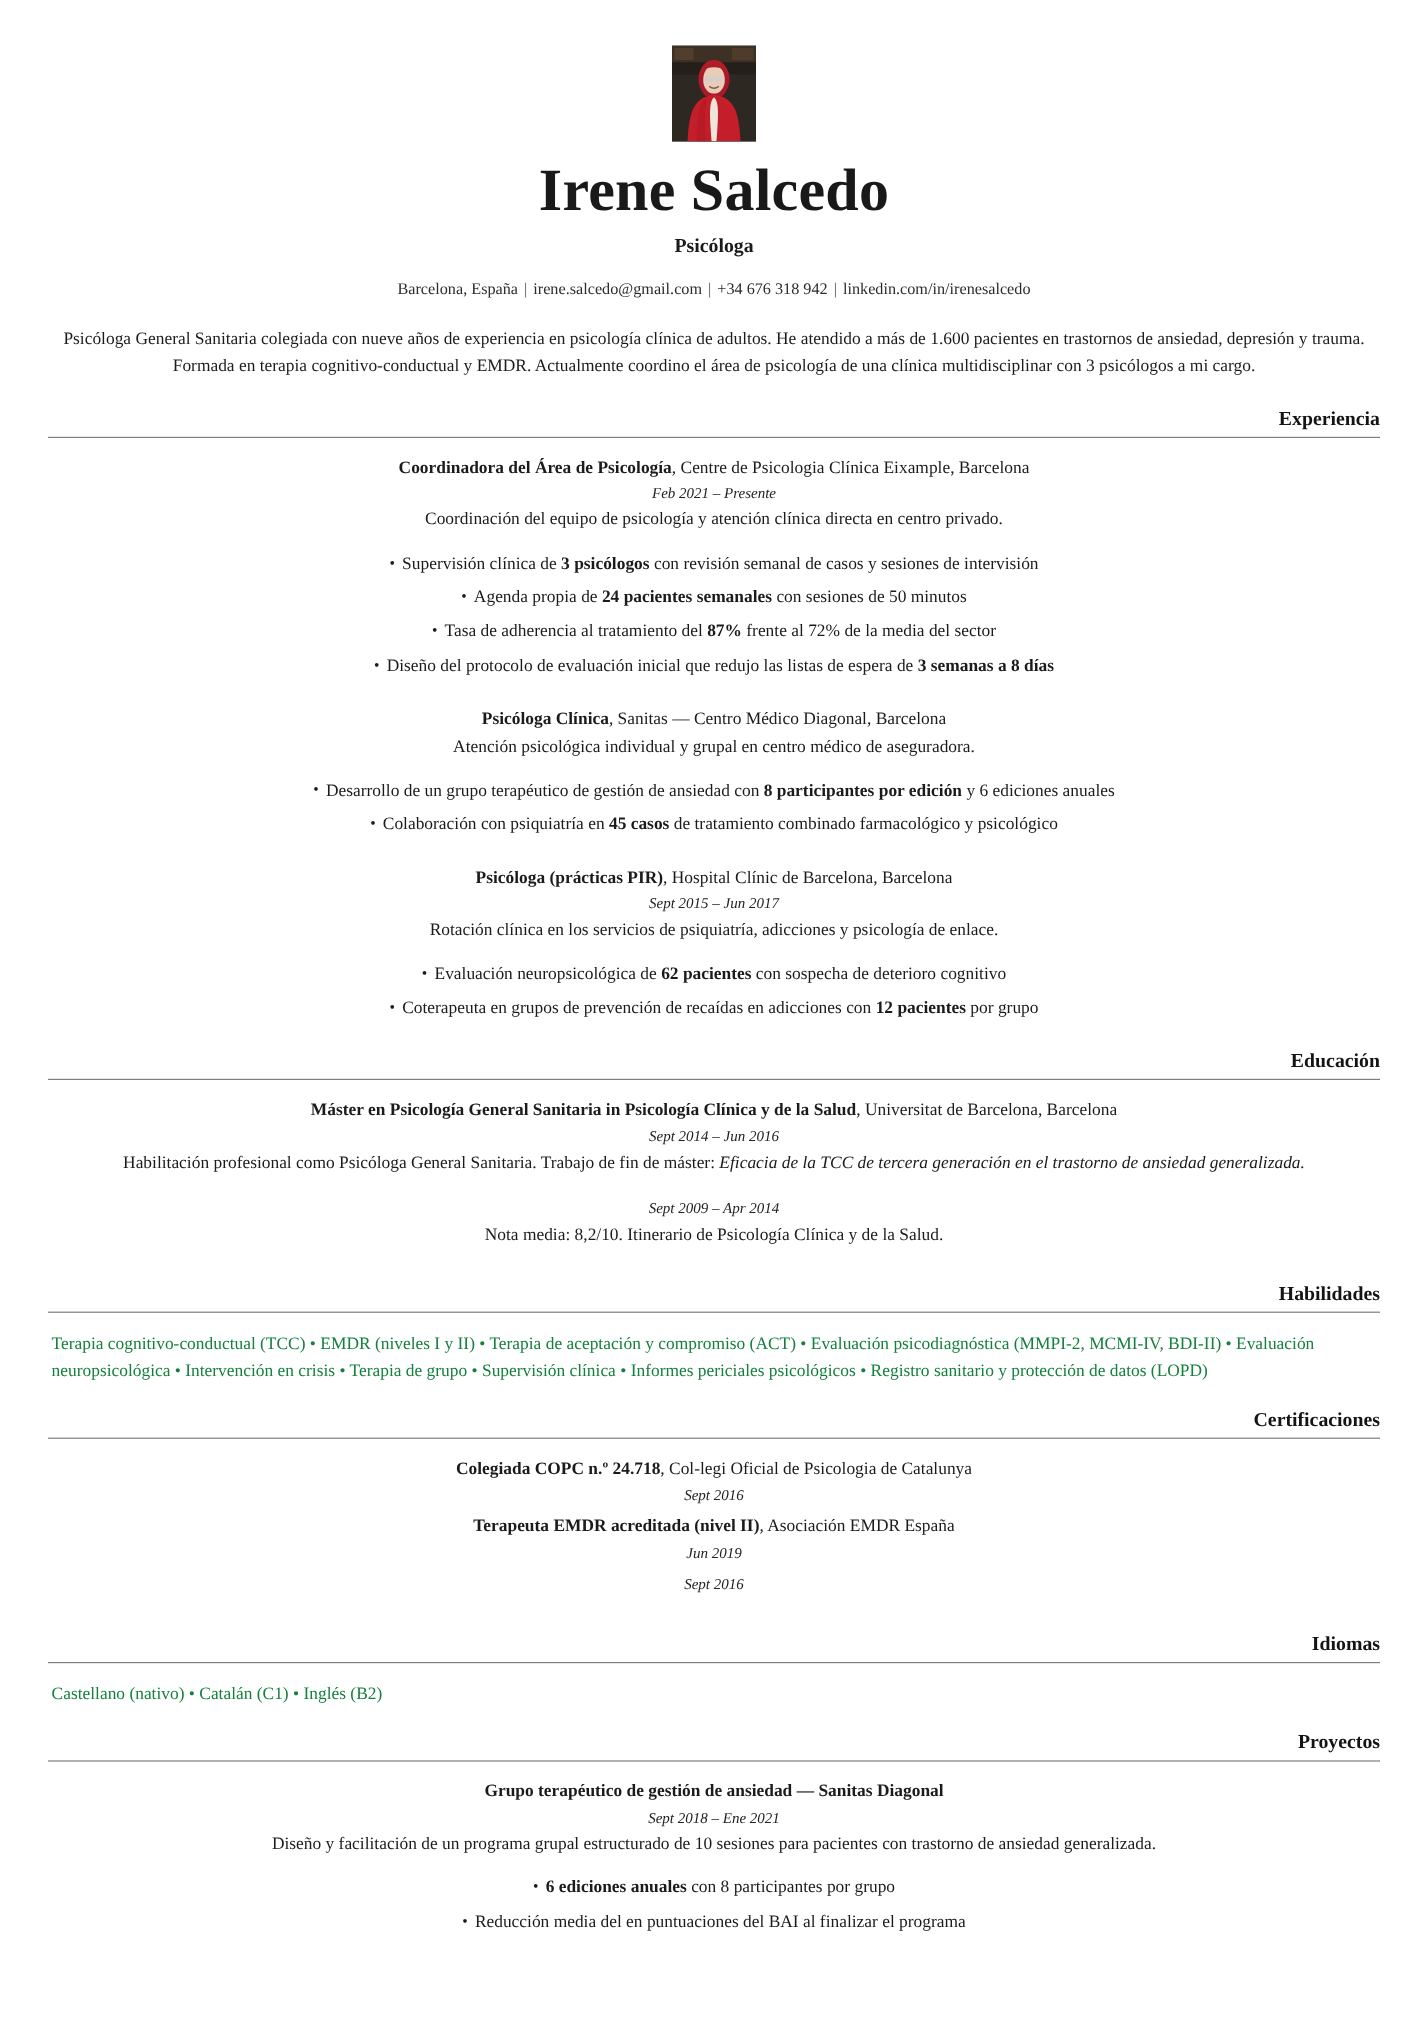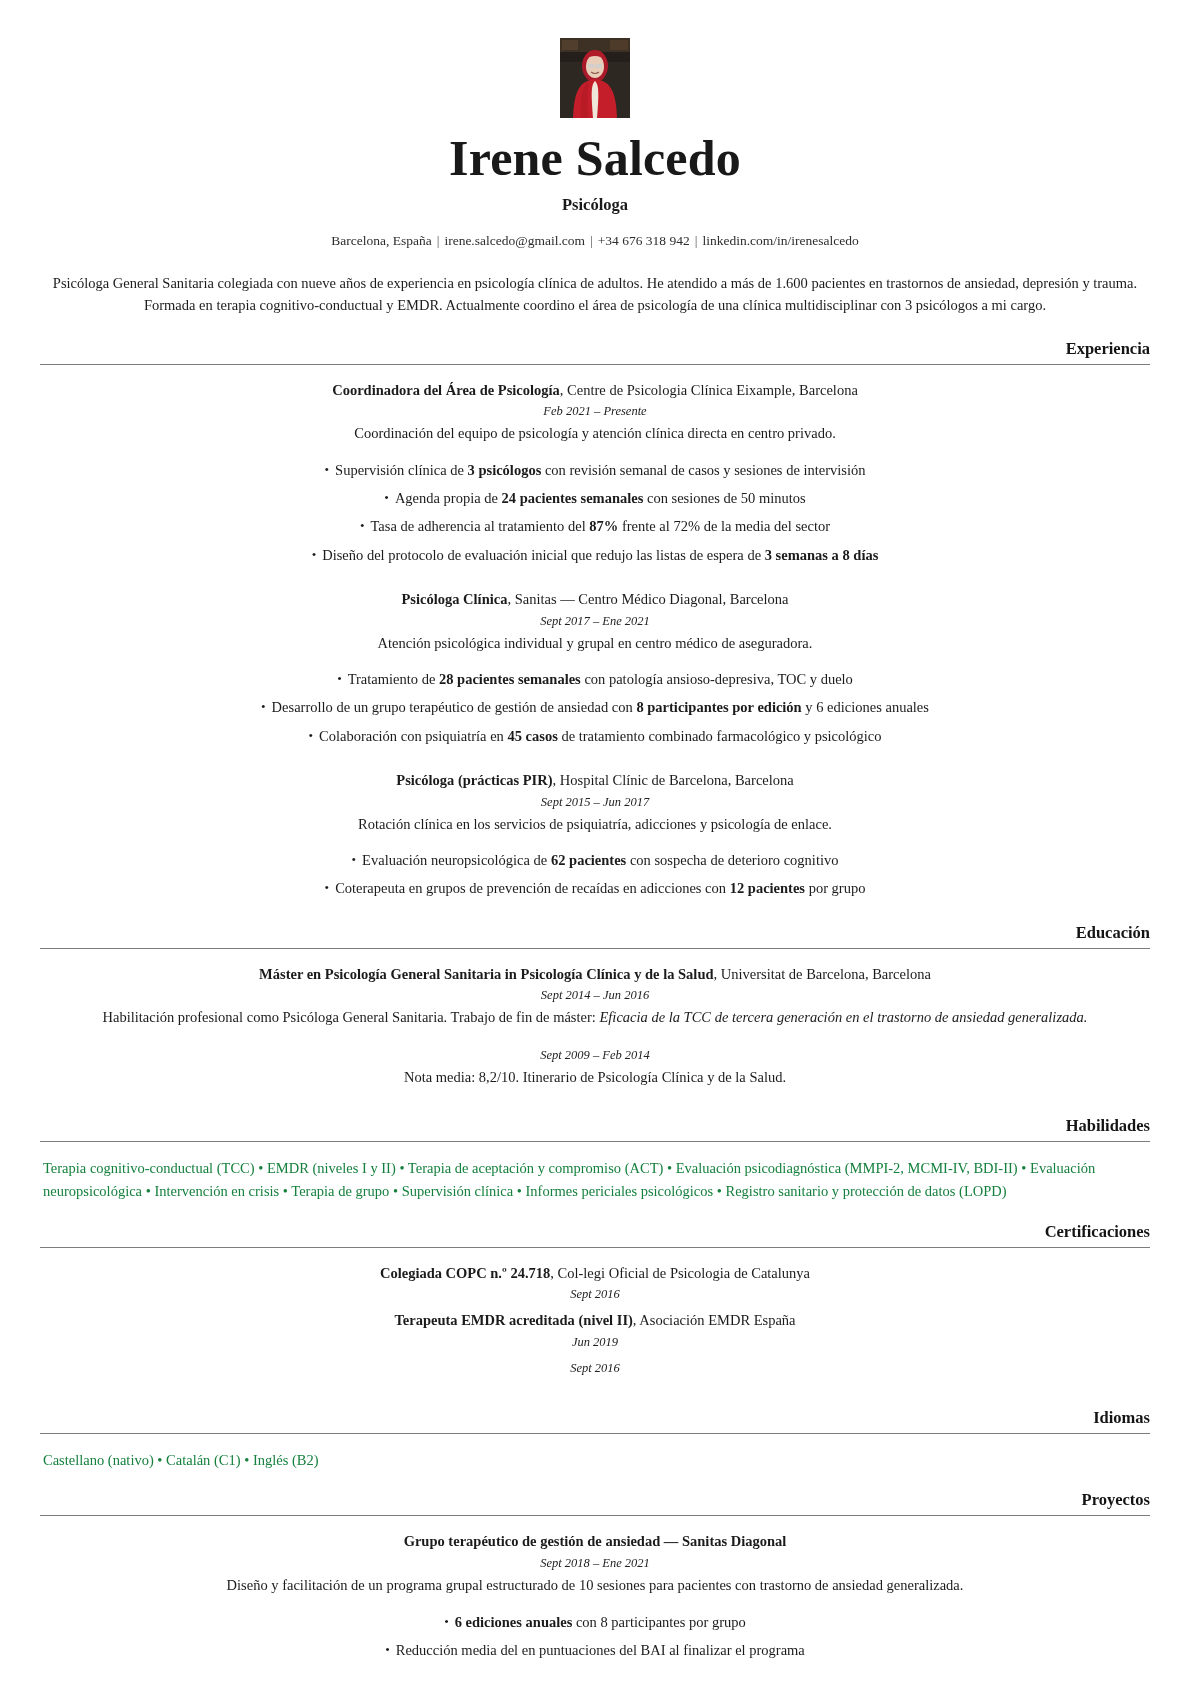--- a/index.html
+++ b/index.html
@@ -185,25 +185,23 @@
           <div class="entry-desc">Coordinación del equipo de psicología y atención clínica directa en centro privado.</div>
         </div>
         <ul class="bullets">
           <li>Supervisión clínica de <b>3 psicólogos</b> con revisión semanal de casos y sesiones de intervisión</li>
           <li>Agenda propia de <b>24 pacientes semanales</b> con sesiones de 50 minutos</li>
           <li>Tasa de adherencia al tratamiento del <b>87%</b> frente al 72% de la media del sector</li>
           <li>Diseño del protocolo de evaluación inicial que redujo las listas de espera de <b>3 semanas a 8 días</b></li>
         </ul>
         <div class="entry">
           <div class="entry-head"><span class="role">Psicóloga Clínica</span><span class="org">, Sanitas — Centro Médico Diagonal, Barcelona</span></div>
-          <div class="entry-date">Sept 2017 – Ene 2021</div>
           <div class="entry-desc">Atención psicológica individual y grupal en centro médico de aseguradora.</div>
         </div>
         <ul class="bullets">
-          <li>Tratamiento de <b>28 pacientes semanales</b> con patología ansioso-depresiva, TOC y duelo</li>
           <li>Desarrollo de un grupo terapéutico de gestión de ansiedad con <b>8 participantes por edición</b> y 6 ediciones anuales</li>
           <li>Colaboración con psiquiatría en <b>45 casos</b> de tratamiento combinado farmacológico y psicológico</li>
         </ul>
         <div class="entry">
           <div class="entry-head"><span class="role">Psicóloga (prácticas PIR)</span><span class="org">, Hospital Clínic de Barcelona, Barcelona</span></div>
           <div class="entry-date">Sept 2015 – Jun 2017</div>
           <div class="entry-desc">Rotación clínica en los servicios de psiquiatría, adicciones y psicología de enlace.</div>
         </div>
         <ul class="bullets">
           <li>Evaluación neuropsicológica de <b>62 pacientes</b> con sospecha de deterioro cognitivo</li>
@@ -216,21 +214,21 @@
     <div class="section-title">Educación</div>
     <hr class="rule">
     <div>
         <div class="entry">
           <div class="entry-head"><span class="role">Máster en Psicología General Sanitaria in Psicología Clínica y de la Salud</span><span class="org">, Universitat de Barcelona, Barcelona</span></div>
           <div class="entry-date">Sept 2014 – Jun 2016</div>
           <div class="entry-desc">Habilitación profesional como Psicóloga General Sanitaria. Trabajo de fin de máster: <em>Eficacia de la TCC de tercera generación en el trastorno de ansiedad generalizada.</em></div>
         </div>
         <div class="gap-lg"></div>
         <div class="entry">
-          <div class="entry-date">Sept 2009 – Feb 2014</div>
+          <div class="entry-date">Sept 2009 – Apr 2014</div>
           <div class="entry-desc">Nota media: 8,2/10. Itinerario de Psicología Clínica y de la Salud.</div>
         </div>
         <div class="gap-lg"></div>
       </div>
   </div>
 
   <div class="section">
     <div class="section-title">Habilidades</div>
     <hr class="rule">
     <div class="inline-list"><span>Terapia cognitivo-conductual (TCC)</span><span> • </span><span>EMDR (niveles I y II)</span><span> • </span><span>Terapia de aceptación y compromiso (ACT)</span><span> • </span><span>Evaluación psicodiagnóstica (MMPI-2, MCMI-IV, BDI-II)</span><span> • </span><span>Evaluación neuropsicológica</span><span> • </span><span>Intervención en crisis</span><span> • </span><span>Terapia de grupo</span><span> • </span><span>Supervisión clínica</span><span> • </span><span>Informes periciales psicológicos</span><span> • </span><span>Registro sanitario y protección de datos (LOPD)</span></div>

